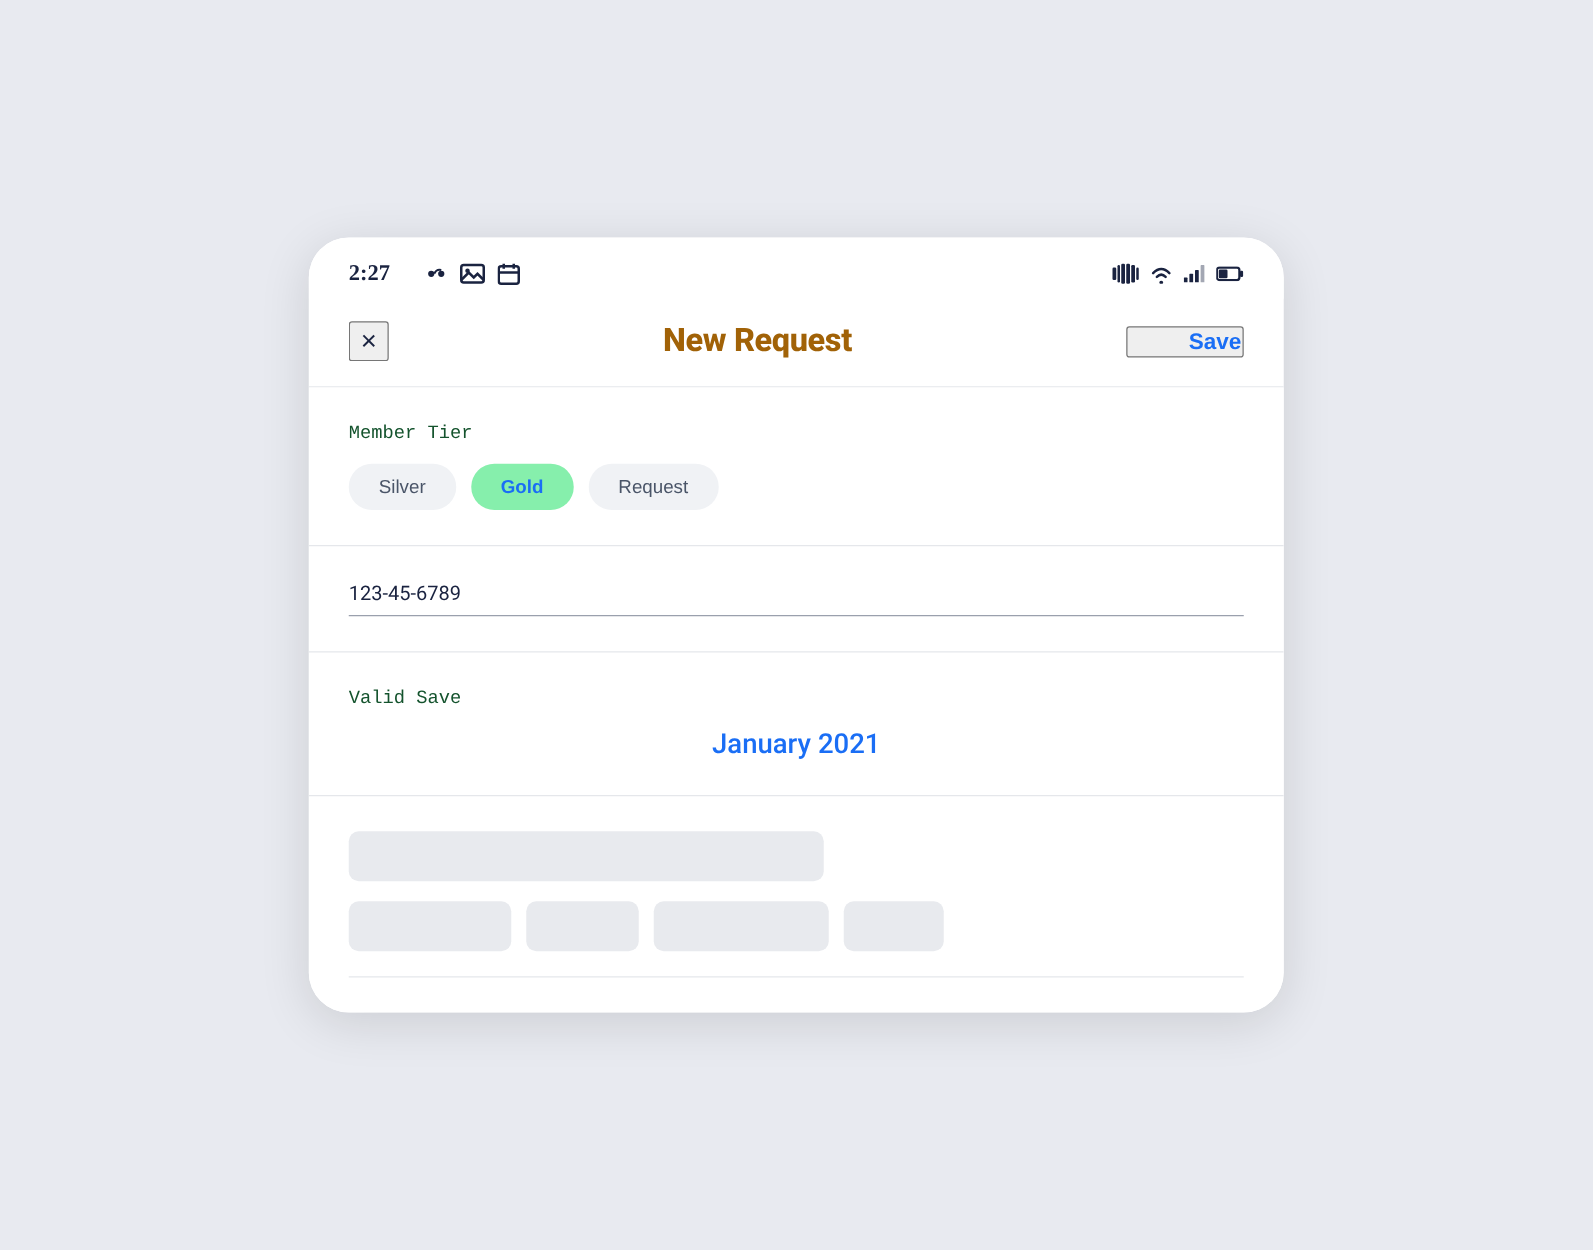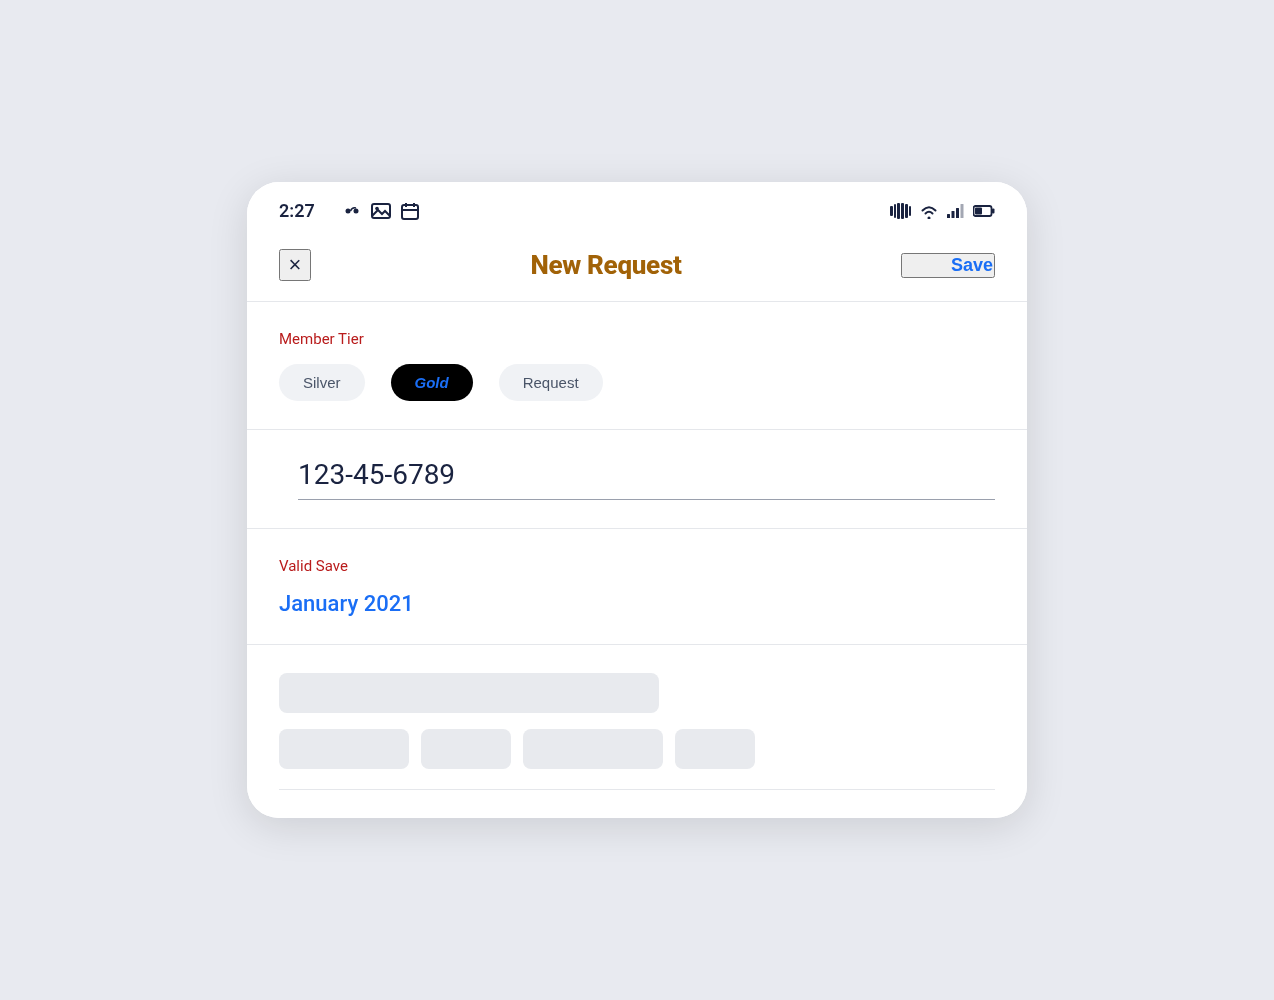--- a/index.html
+++ b/index.html
@@ -52,20 +52,21 @@
     .status-right-icons {
       display: flex;
       align-items: center;
       gap: 8px;
     }
 
     .status-bar-left {
       display: flex;
       align-items: center;
       gap: 20px;
+      font-family: Liberation Serif, serif;
     }
 
     
     .icon-vibrate {
       display: flex;
       align-items: center;
       gap: 1px;
     }
 
     .icon-vibrate span {
@@ -132,68 +133,68 @@
       background: #ffffff;
     }
 
     .form-section {
       padding: 28px 32px;
       border-bottom: 1px solid #e5e7eb;
     }
 
     .field-label {
       font-size: 15px;
-      color: #b91c1c;
+      color: #14532d;
       margin-bottom: 16px;
       font-weight: 400;
+      font-family: Liberation Mono, monospace;
     }
 
     
     .tier-chips {
       display: flex;
-      gap: 26px;
+      gap: 12px;
     }
 
     .chip {
       padding: 10px 24px;
       border-radius: 50px;
       font-size: 15px;
       font-weight: 500;
       cursor: pointer;
       border: none;
       outline: none;
     }
 
     .chip-default {
       background: #f0f2f5;
       color: #4a5568;
     }
 
     .chip-selected {
-      background: #000000;
+      background: #86efac;
       color: #1a6ef5;
       font-weight: 600;
-      font-style: italic;
     }
 
     
     .member-no-value {
-      font-size: 28px;
+      font-size: 16px;
       color: #1a2340;
       font-weight: 400;
       padding-bottom: 8px;
       border-bottom: 1.5px solid #9aa0ad;
-      margin-left: 19px;
     }
 
     
     .valid-thru-value {
       font-size: 22px;
       color: #1a6ef5;
       font-weight: 500;
+      text-align: center;
     }
 
     
     .skeleton-section {
       padding: 28px 32px;
     }
 
     .skeleton-bar {
       background: #e8eaee;
       border-radius: 8px;

